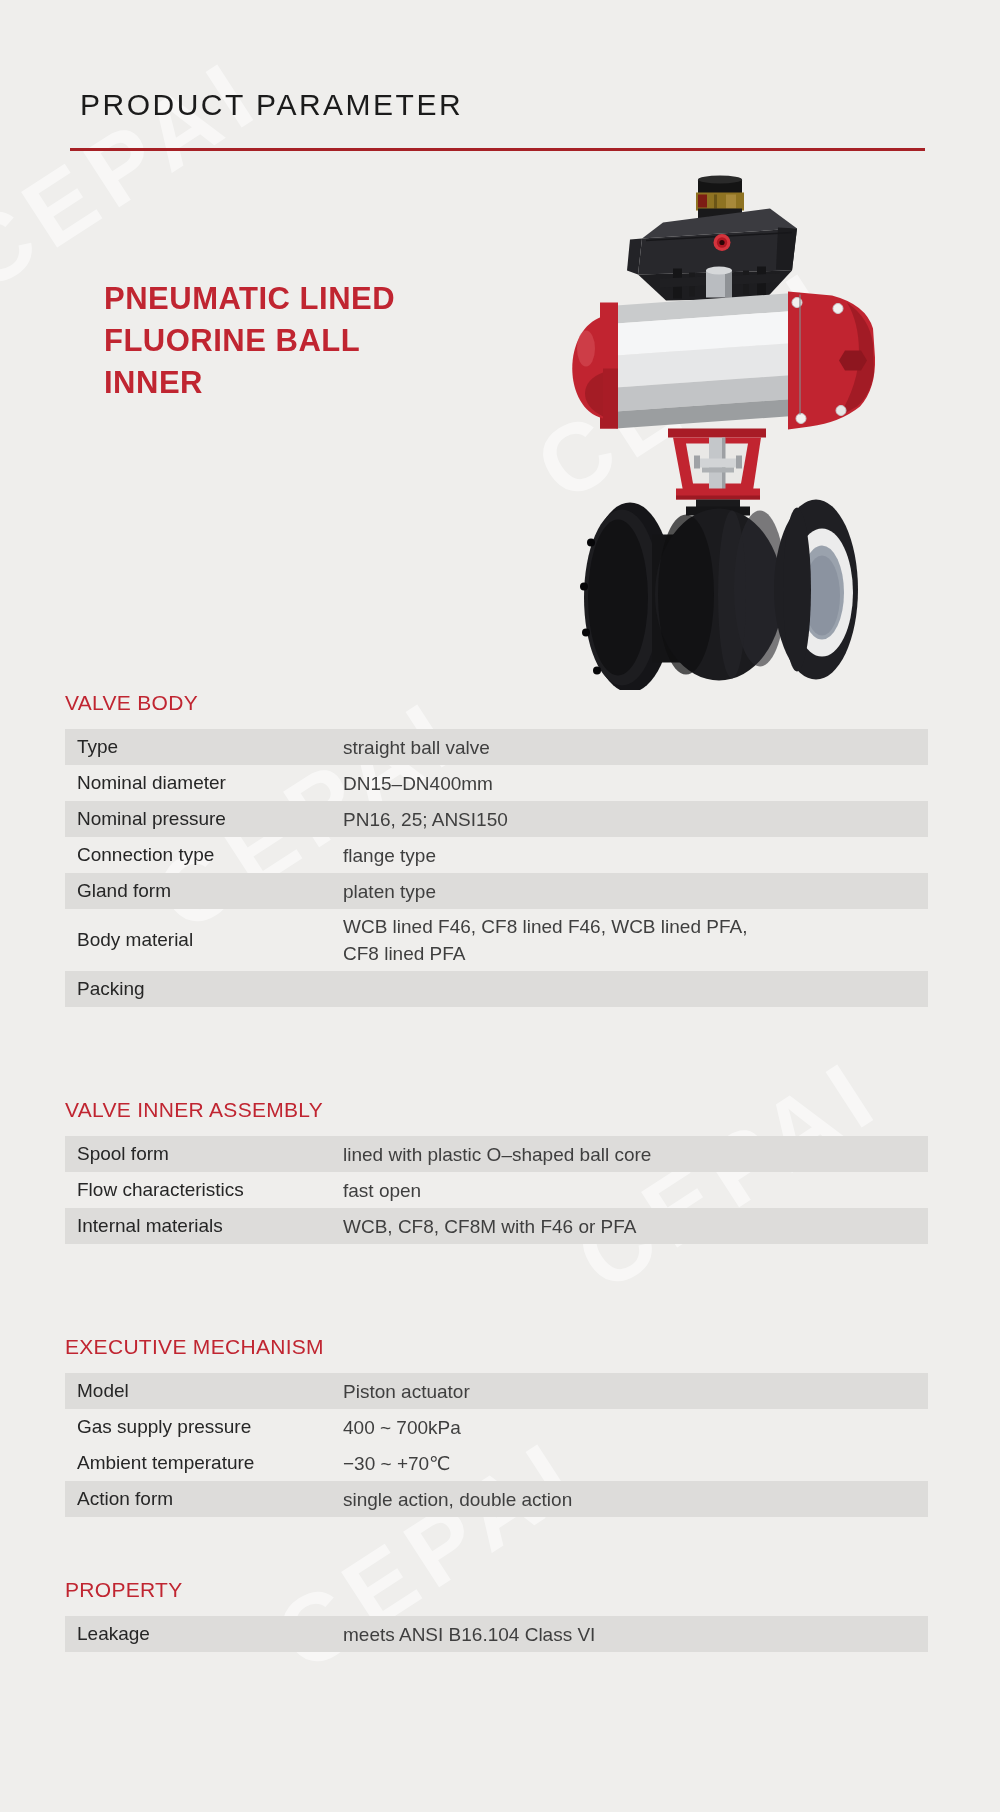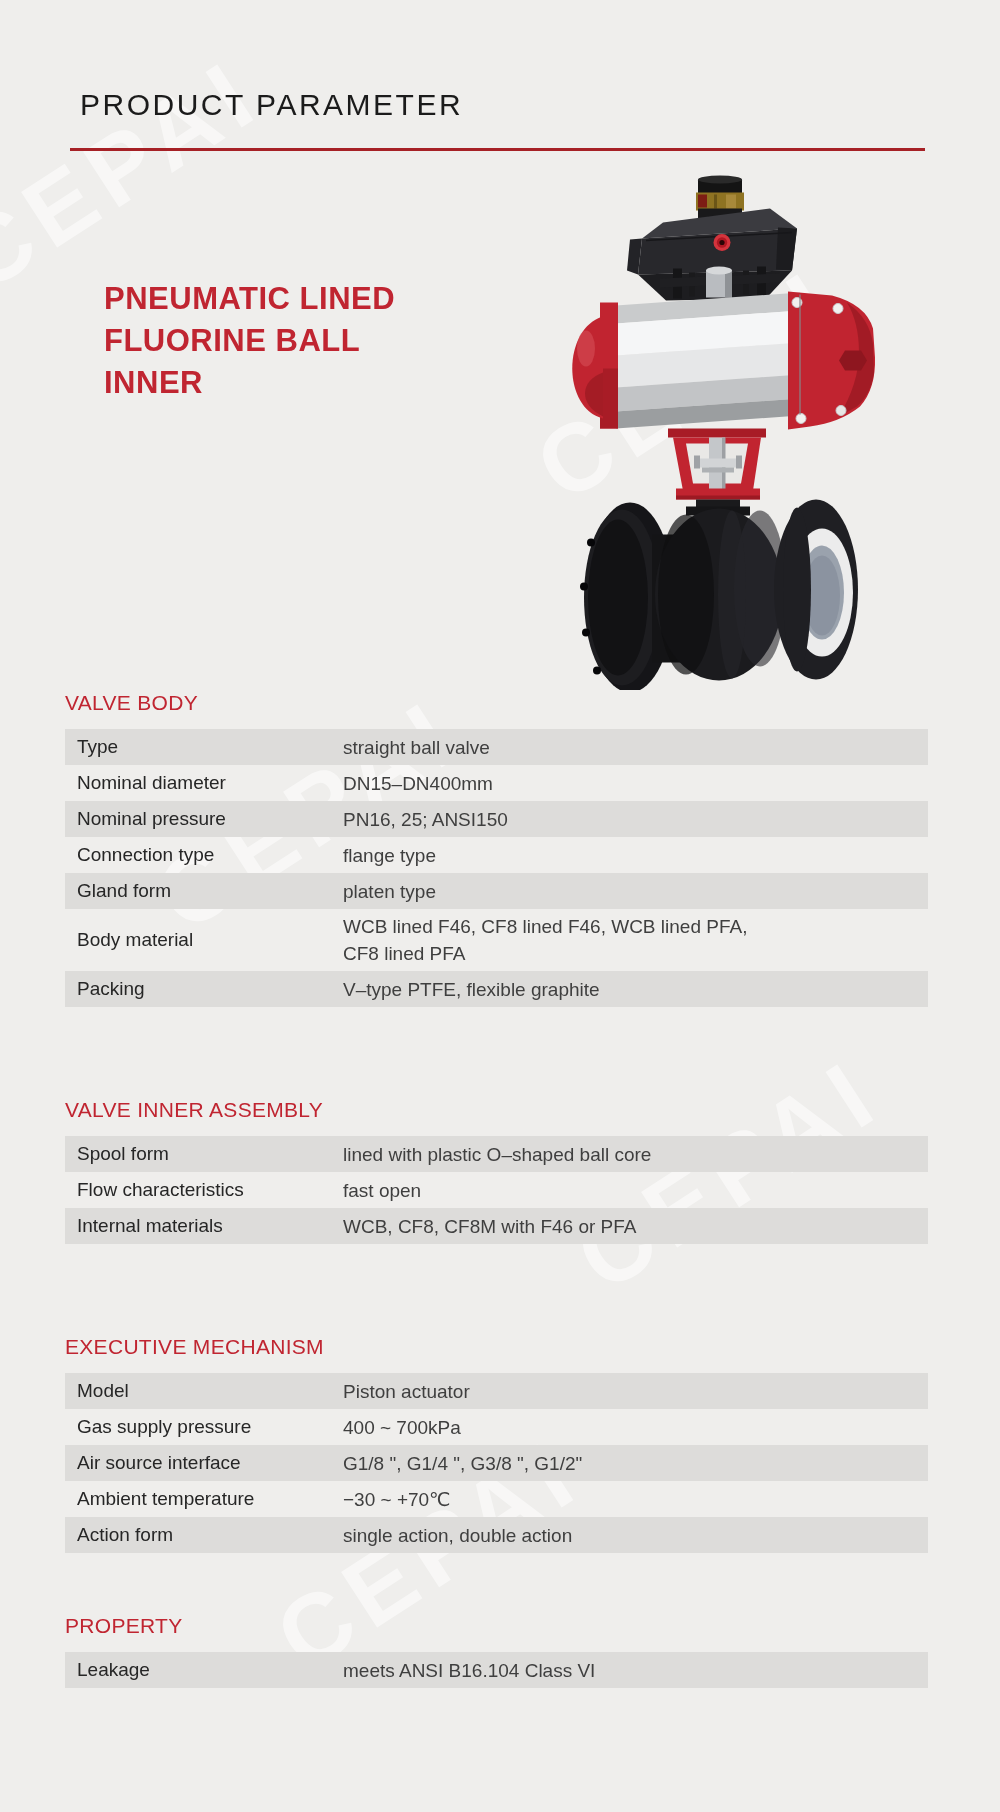--- a/index.html
+++ b/index.html
@@ -218,21 +218,20 @@
       <div class="spec-row alt">
         <div class="spec-label">Gland form</div>
         <div class="spec-value">platen type</div>
       </div>
       <div class="spec-row">
         <div class="spec-label">Body material</div>
         <div class="spec-value">WCB lined F46, CF8 lined F46, WCB lined PFA, CF8 lined PFA</div>
       </div>
       <div class="spec-row alt">
         <div class="spec-label">Packing</div>
-        <div class="spec-value">V–type PTFE, flexible graphite</div>
       </div>
     </div>
   </div>
 
   <div class="section">
     <div class="section-title">VALVE INNER ASSEMBLY</div>
     <div class="spec-table">
       <div class="spec-row alt">
         <div class="spec-label">Spool form</div>
         <div class="spec-value">lined with plastic O–shaped ball core</div>
@@ -252,24 +251,20 @@
     <div class="section-title">EXECUTIVE MECHANISM</div>
     <div class="spec-table">
       <div class="spec-row alt">
         <div class="spec-label">Model</div>
         <div class="spec-value">Piston actuator</div>
       </div>
       <div class="spec-row">
         <div class="spec-label">Gas supply pressure</div>
         <div class="spec-value">400 ~ 700kPa</div>
       </div>
-      <div class="spec-row alt">
-        <div class="spec-label">Air source interface</div>
-        <div class="spec-value">G1/8 ", G1/4 ", G3/8 ", G1/2"</div>
-      </div>
       <div class="spec-row">
         <div class="spec-label">Ambient temperature</div>
         <div class="spec-value">−30 ~ +70℃</div>
       </div>
       <div class="spec-row alt">
         <div class="spec-label">Action form</div>
         <div class="spec-value">single action, double action</div>
       </div>
     </div>
   </div>

